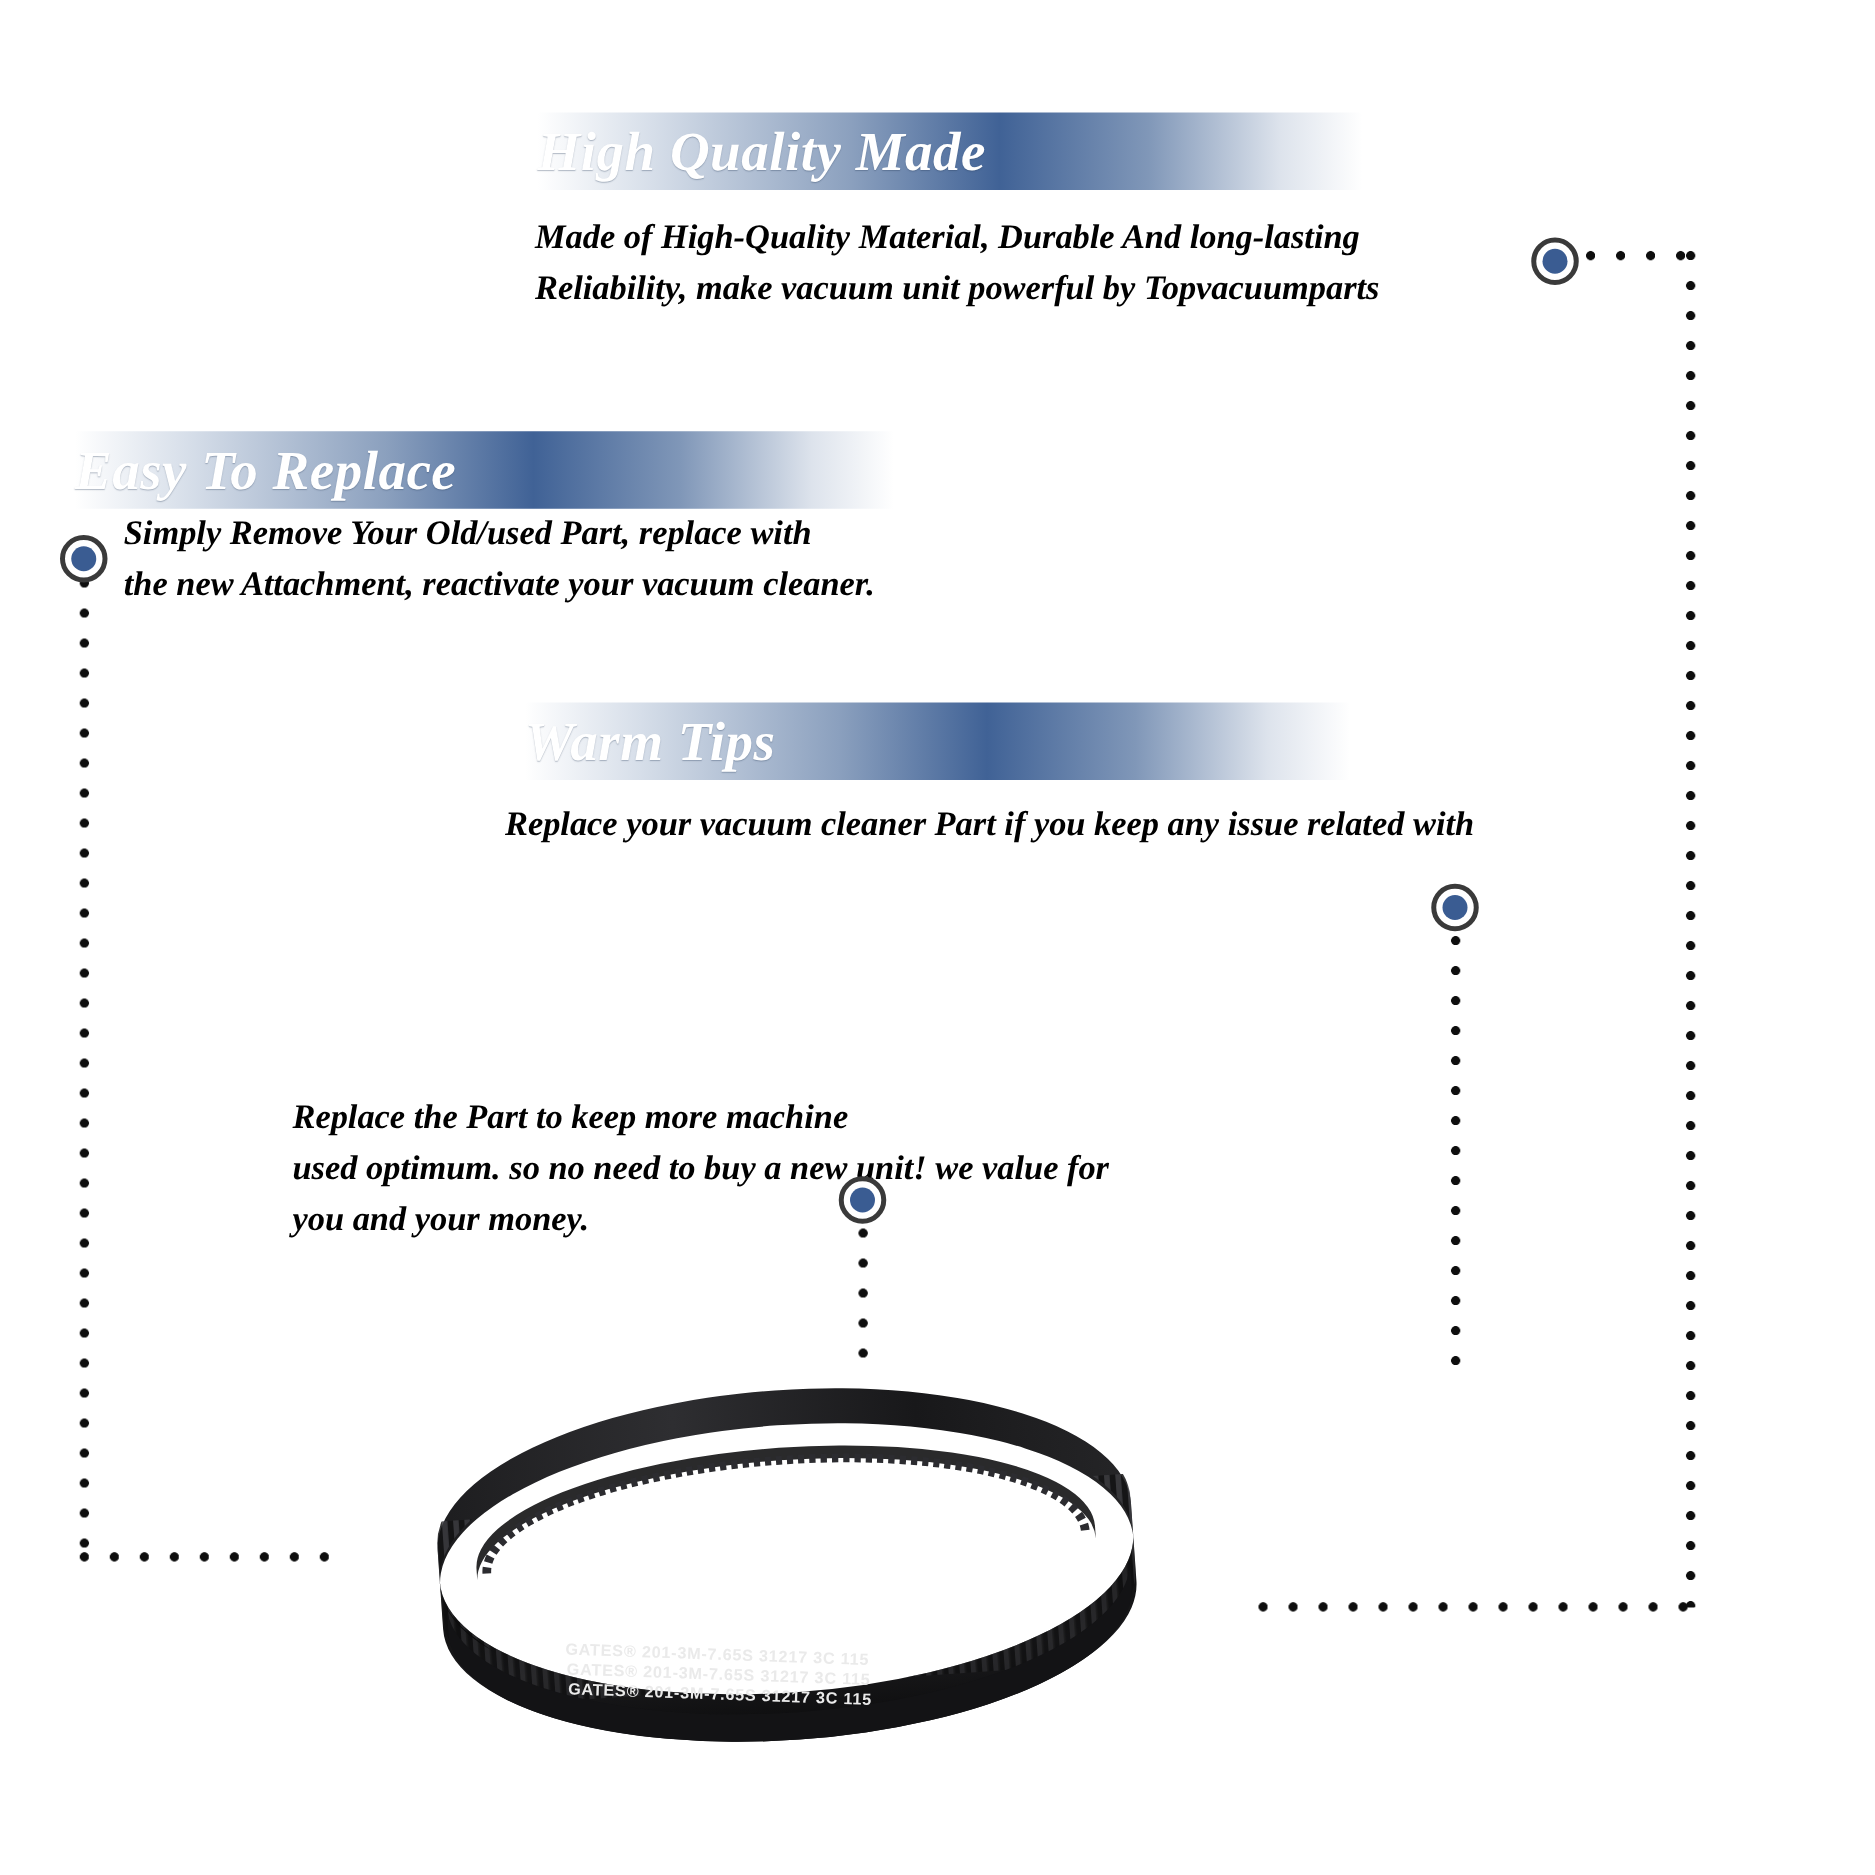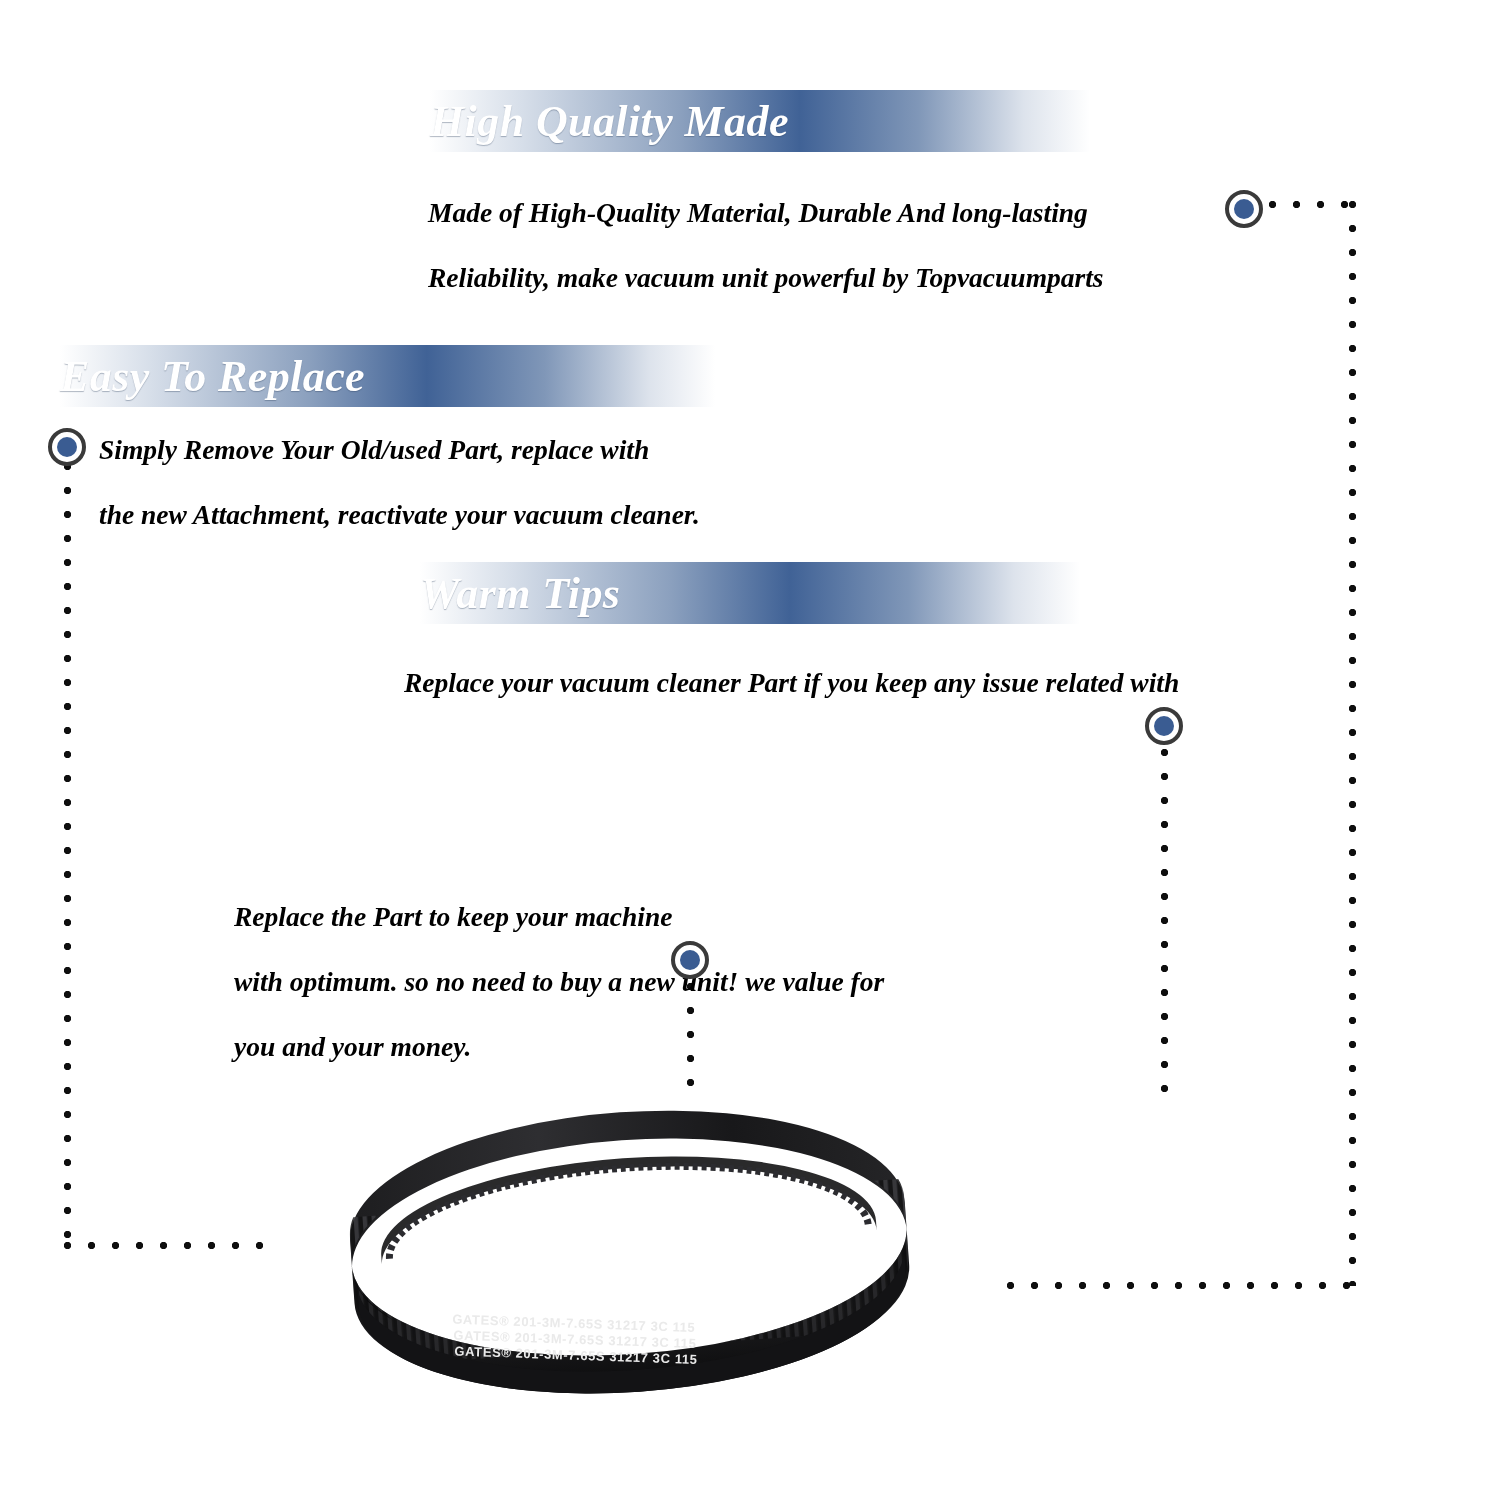--- a/index.html
+++ b/index.html
@@ -88,21 +88,21 @@
   .body-text {
     position: absolute;
     font-family: "Liberation Serif", "DejaVu Serif", serif;
     font-style: italic;
     font-weight: bold;
     font-size: 27.5px;
     line-height: 41px;
     color: #000000;
     white-space: nowrap;
   }
-  .body-text .line { display: block; margin-top: 24px; }
+  .body-text .line { display: block; }
   .ctr .line { text-align: center; }
 
   
   #product {
     position: absolute;
     left: 330px;
     top: 1098px;
     width: 600px;
     height: 330px;
   }
@@ -145,22 +145,22 @@
   </div>
 
   <div class="banner" style="left:420px; top:562px; width:660px;">
     <span class="banner-title">Warm Tips</span>
   </div>
   <div class="body-text ctr" style="left:404px; top:638px;">
     <span class="line">Replace your vacuum cleaner Part if you keep any issue related with</span>
   </div>
 
   <div class="body-text" style="left:234px; top:872px;">
-    <span class="line">Replace the Part to keep your machine</span>
-    <span class="line">with optimum. so no need to buy a new unit! we value for</span>
+    <span class="line">Replace the Part to keep more machine</span>
+    <span class="line">used optimum. so no need to buy a new unit! we value for</span>
     <span class="line">you and your money.</span>
   </div>
 
   <svg id="product" viewBox="0 0 600 330" xmlns="http://www.w3.org/2000/svg">
     <defs>
 
       <linearGradient id="beltShade" x1="0" y1="0" x2="0" y2="1">
         <stop offset="0%" stop-color="#2a2a2c"></stop>
         <stop offset="18%" stop-color="#101011"></stop>
         <stop offset="55%" stop-color="#1b1b1d"></stop>

